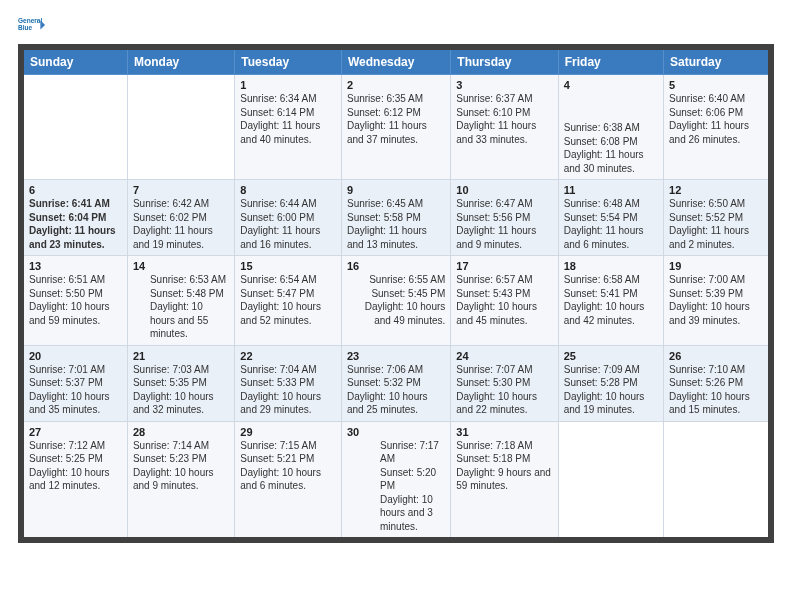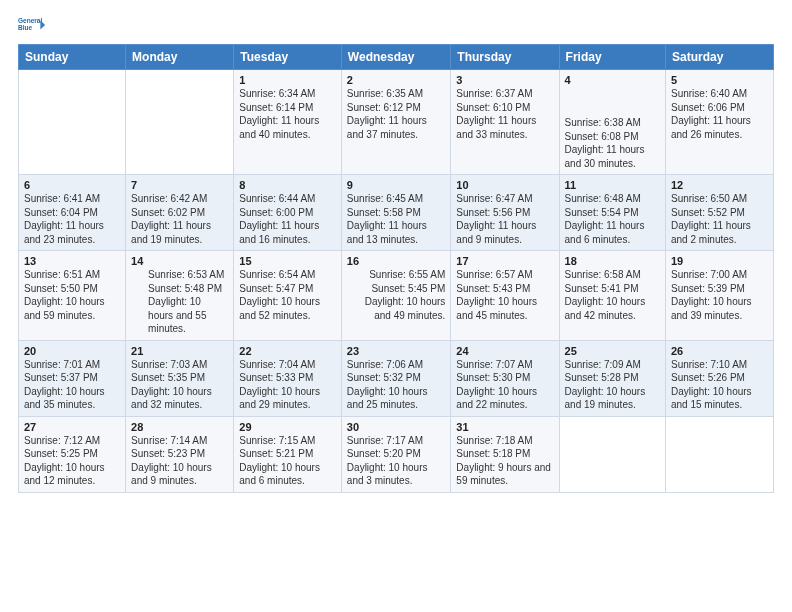--- a/index.html
+++ b/index.html
@@ -41,21 +41,21 @@
       line-height: 1.1;
     }
     .subtitle {
       font-size: 15px;
       color: #444;
       margin-top: 2px;
     }
     .calendar {
       width: 100%;
       border-collapse: collapse;
-      border: 1px solid #404040;
+      border: 6px solid #404040;
     }
     .calendar th {
       background: #3a7abf;
       color: #fff;
       font-size: 12px;
       font-weight: bold;
       padding: 5px 6px;
       text-align: left;
       border: 1px solid #5590cc;
     }
@@ -151,21 +151,21 @@
           <td>
             <span class="day-num">5</span>
             <div class="day-info" style="white-space: pre-line;">Sunrise: 6:40 AM
 Sunset: 6:06 PM
 Daylight: 11 hours and 26 minutes.</div>
           </td>
         </tr>
         <tr>
           <td>
             <span class="day-num">6</span>
-            <div class="day-info" style="white-space: pre-line;">Sunrise: 6:41 AM
+            <div class="day-info" style="white-space: pre-line; font-weight: bold;">Sunrise: 6:41 AM
 Sunset: 6:04 PM
 Daylight: 11 hours and 23 minutes.</div>
           </td>
           <td>
             <span class="day-num">7</span>
             <div class="day-info" style="white-space: pre-line;">Sunrise: 6:42 AM
 Sunset: 6:02 PM
 Daylight: 11 hours and 19 minutes.</div>
           </td>
           <td>
@@ -301,21 +301,21 @@
 Daylight: 10 hours and 9 minutes.</div>
           </td>
           <td>
             <span class="day-num">29</span>
             <div class="day-info" style="white-space: pre-line;">Sunrise: 7:15 AM
 Sunset: 5:21 PM
 Daylight: 10 hours and 6 minutes.</div>
           </td>
           <td>
             <span class="day-num">30</span>
-            <div class="day-info" style="white-space: pre-line;">Sunrise: 7:17 AM
+            <div class="day-info" style="white-space: pre-line; margin-left: 33px;">Sunrise: 7:17 AM
 Sunset: 5:20 PM
 Daylight: 10 hours and 3 minutes.</div>
           </td>
           <td>
             <span class="day-num">31</span>
             <div class="day-info" style="white-space: pre-line;">Sunrise: 7:18 AM
 Sunset: 5:18 PM
 Daylight: 9 hours and 59 minutes.</div>
           </td>
           <td class="empty-cell"></td>

